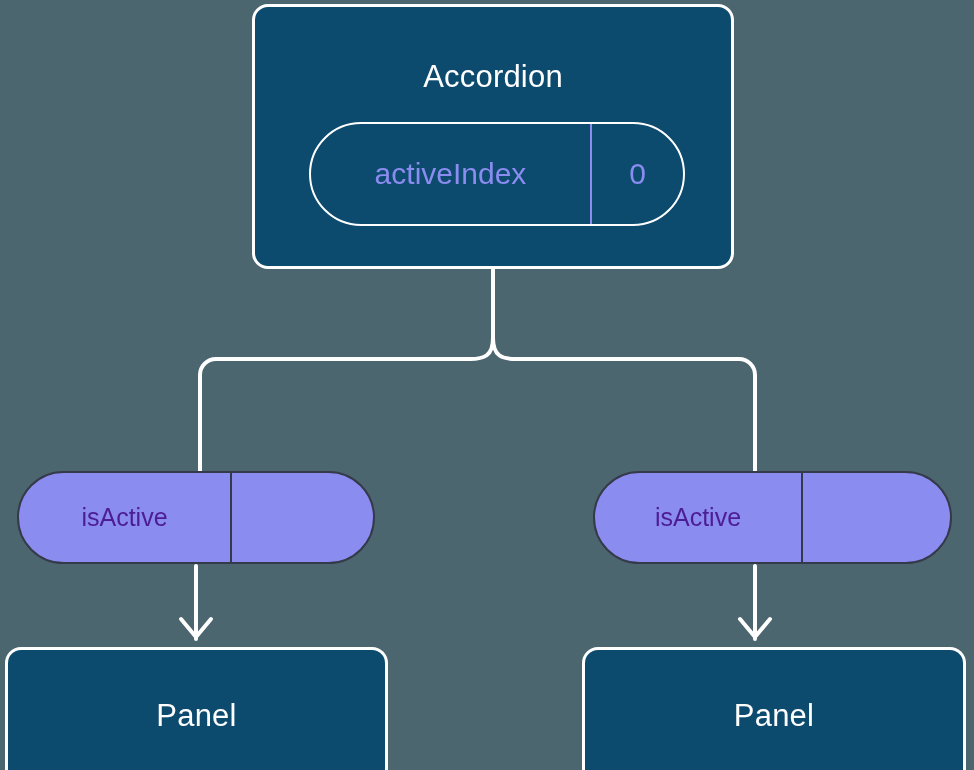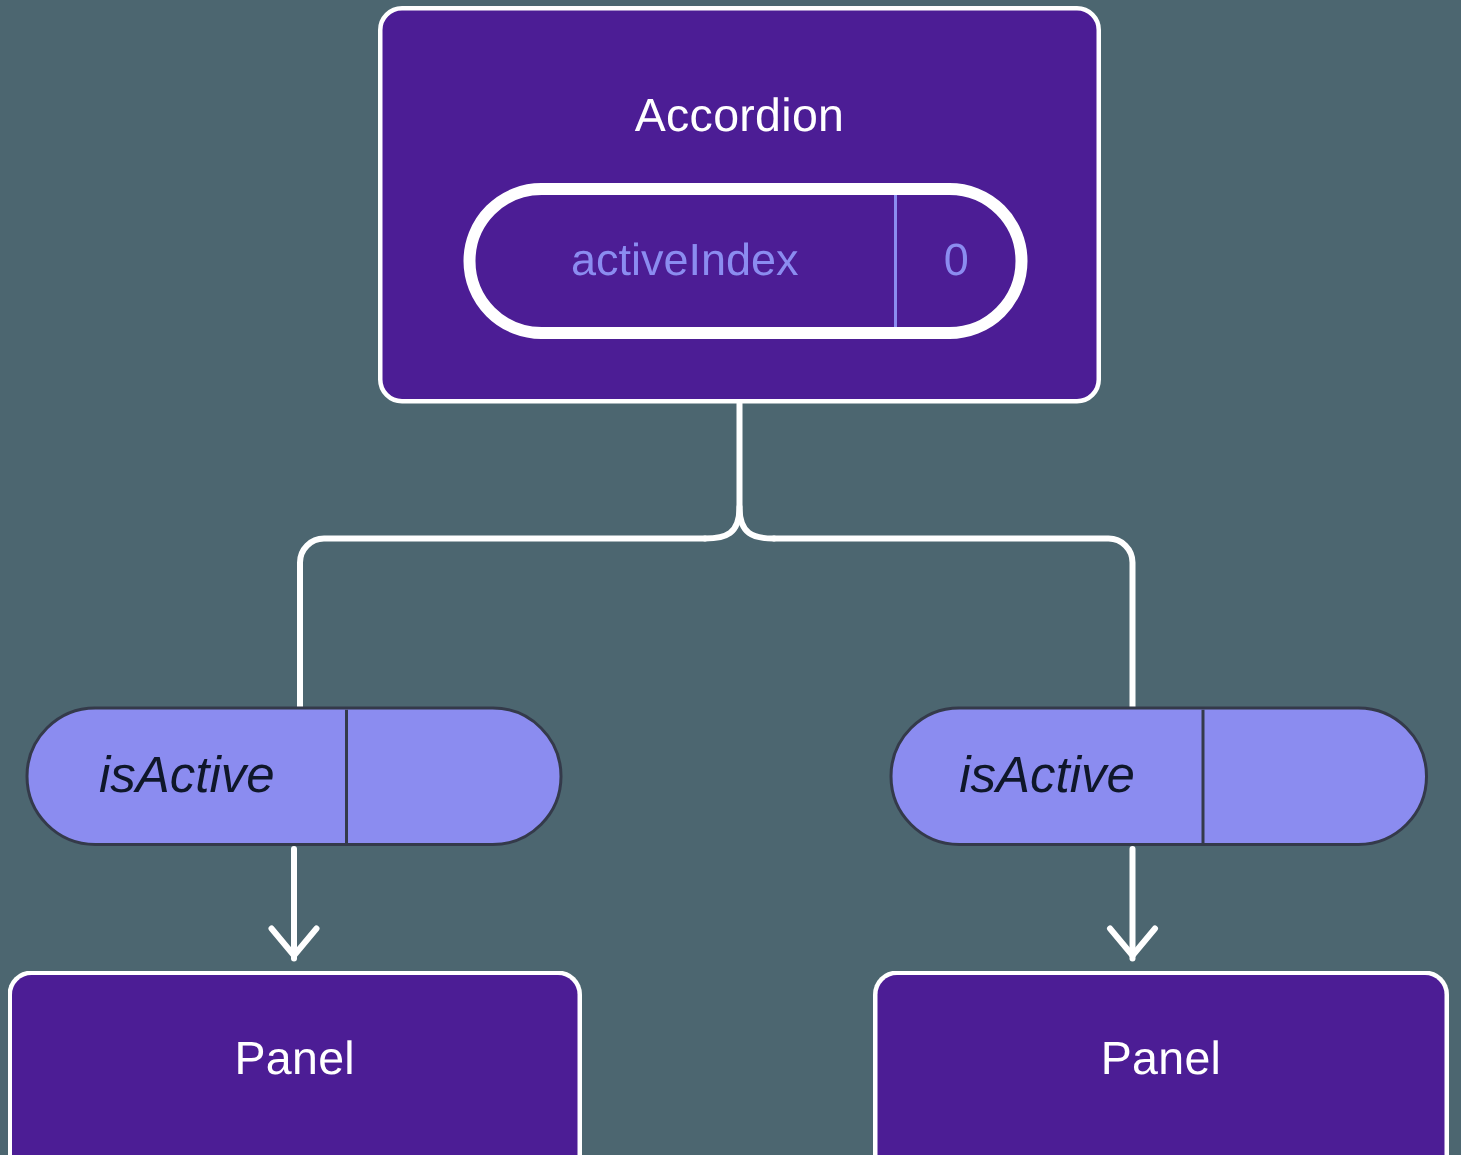--- a/index.html
+++ b/index.html
@@ -26,21 +26,21 @@
     top: 0;
     width: 974px;
     height: 770px;
     pointer-events: none;
   }
 
   
   .node-box {
     position: absolute;
     box-sizing: border-box;
-    background: #4c1d95;
+    background: #0c4a6e;
     border: 3px solid #ffffff;
     border-radius: 16px;
   }
   #accordion-box {
     left: 252px;
     top: 4px;
     width: 482px;
     height: 265px;
   }
   #panel-left-box {
@@ -67,21 +67,21 @@
     left: 0;
     right: 0;
     text-align: center;
     color: #ffffff;
     font-size: 31px;
     font-weight: 400;
     letter-spacing: 0.2px;
     white-space: nowrap;
   }
   #accordion-box .node-title { top: 52px; }
-  .panel-title { top: 38px; }
+  .panel-title { top: 48px; }
 
   
   .pill {
     position: absolute;
     box-sizing: border-box;
     display: flex;
     align-items: stretch;
     border-radius: 999px;
     overflow: hidden;
   }
@@ -93,21 +93,21 @@
     box-sizing: border-box;
     white-space: nowrap;
   }
 
   
   #state-pill {
     left: 54px;
     top: 115px;
     width: 376px;
     height: 104px;
-    border: 8px solid #ffffff;
+    border: 2px solid #ffffff;
     background: transparent;
   }
   #state-pill .pill-key {
     width: 281px;
     color: #8b8cf0;
     font-size: 30px;
     border-right: 2px solid #8b8cf0;
   }
   #state-pill .pill-val {
     flex: 1;
@@ -117,23 +117,22 @@
 
   
   .prop-pill {
     top: 471px;
     height: 93px;
     background: #8b8cf0;
     border: 2px solid #343a4a;
   }
   .prop-pill .pill-key,
   .prop-pill .pill-val {
-    color: #0f172a;
-    font-size: 34px;
-    font-style: italic;
+    color: #4c1d95;
+    font-size: 25px;
   }
   .prop-pill .pill-key {
     border-right: 2px solid #343a4a;
   }
 
   #prop-pill-left { left: 17px; width: 358px; }
   #prop-pill-left .pill-key { width: 213px; }
   #prop-pill-left .pill-val { flex: 1; }
 
   #prop-pill-right { left: 593px; width: 359px; }

